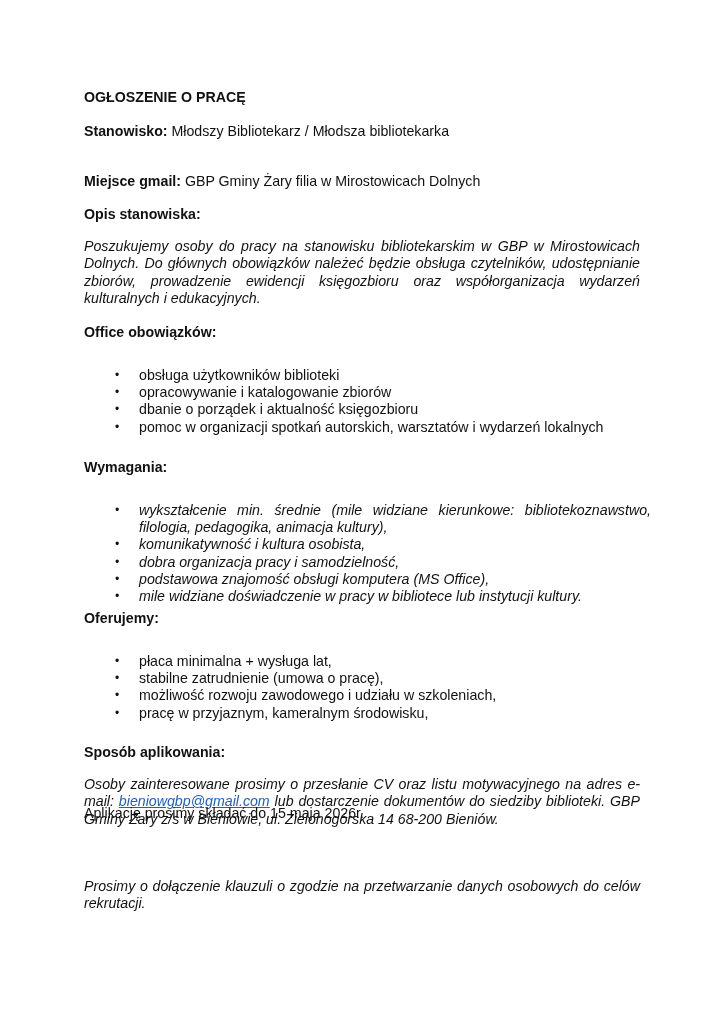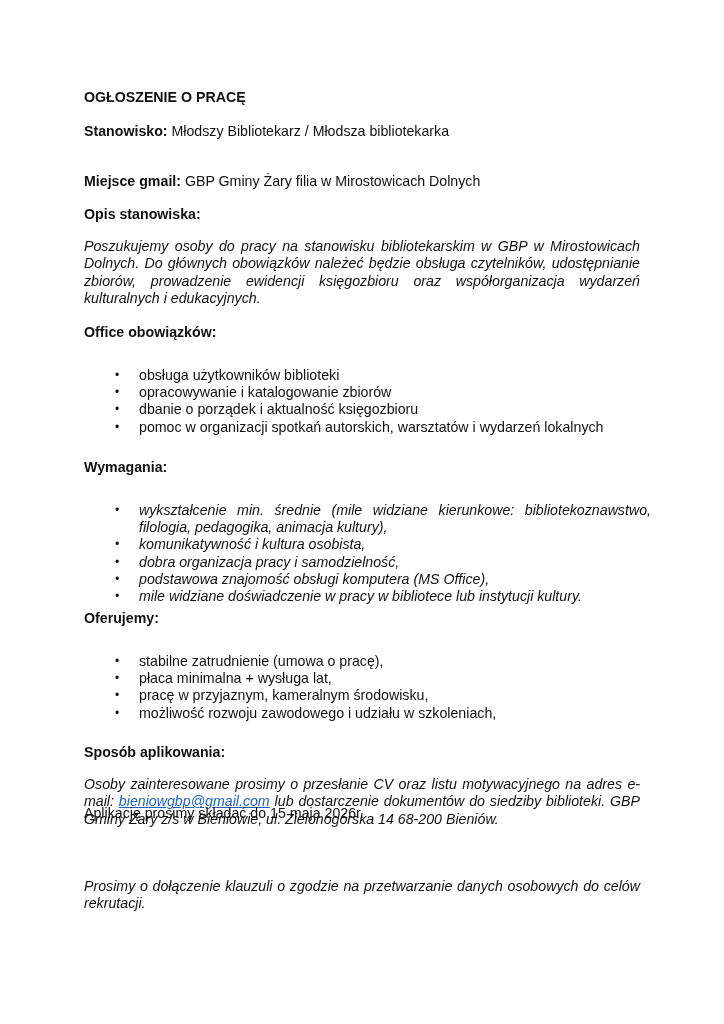--- a/index.html
+++ b/index.html
@@ -43,24 +43,24 @@
   <ul class="blk just" style="top:491px">
     <li>wykształcenie min. średnie (mile widziane kierunkowe: bibliotekoznawstwo, filologia, pedagogika, animacja kultury),</li>
     <li>komunikatywność i kultura osobista,</li>
     <li>dobra organizacja pracy i samodzielność,</li>
     <li>podstawowa znajomość obsługi komputera (MS Office),</li>
     <li>mile widziane doświadczenie w pracy w bibliotece lub instytucji kultury.</li>
   </ul>
 
   <div class="blk b" style="top:609px">Oferujemy:</div>
   <ul class="blk" style="top:642px">
+    <li>płaca minimalna + wysługa lat,</li>
     <li>stabilne zatrudnienie (umowa o pracę),</li>
-    <li>płaca minimalna + wysługa lat,</li>
+    <li>możliwość rozwoju zawodowego i udziału w szkoleniach,</li>
     <li>pracę w przyjaznym, kameralnym środowisku,</li>
-    <li>możliwość rozwoju zawodowego i udziału w szkoleniach,</li>
   </ul>
 
   <div class="blk b" style="top:743px">Sposób aplikowania:</div>
   <div class="blk just" style="top:776px; line-height:17.4px"><span>Osoby zainteresowane prosimy o przesłanie CV oraz listu motywacyjnego na adres e-mail: </span><a class="mail">bieniowgbp@gmail.com</a><span>  lub dostarczenie dokumentów do siedziby biblioteki. GBP Gminy Żary z/s w Bieniowie, ul. Zielonogórska 14 68-200 Bieniów.</span></div>
 
   <div class="blk" style="top:804px">Aplikację prosimy składać do 15 maja 2026r.</div>
 
   <div class="blk just" style="top:878px; line-height:17.4px">Prosimy o dołączenie klauzuli o zgodzie na przetwarzanie danych osobowych do celów rekrutacji.</div>
 </div>
 

